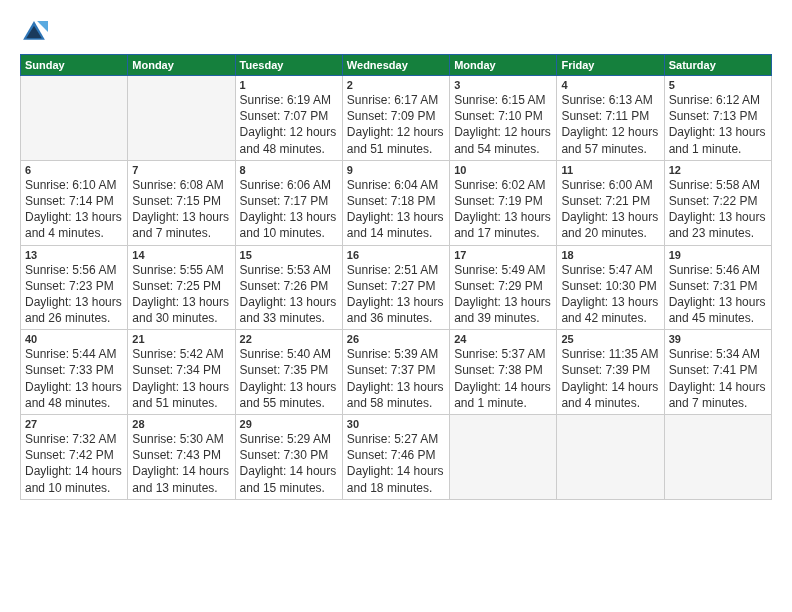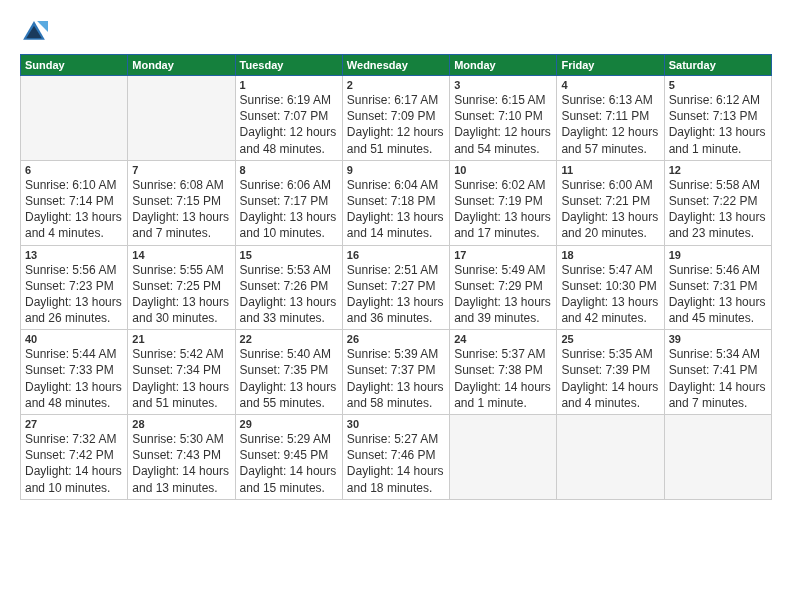--- a/index.html
+++ b/index.html
@@ -298,21 +298,21 @@
           </td>
           <td>
             <span class="day-number">24</span>
             <div class="day-info">Sunrise: 5:37 AM
 Sunset: 7:38 PM
 Daylight: 14 hours
 and 1 minute.</div>
           </td>
           <td>
             <span class="day-number">25</span>
-            <div class="day-info">Sunrise: 5:35 AM
+            <div class="day-info">Sunrise: 11:35 AM
 Sunset: 7:39 PM
 Daylight: 14 hours
 and 4 minutes.</div>
           </td>
           <td>
             <span class="day-number">39</span>
             <div class="day-info">Sunrise: 5:34 AM
 Sunset: 7:41 PM
 Daylight: 14 hours
 and 7 minutes.</div>
@@ -329,21 +329,21 @@
           <td>
             <span class="day-number">28</span>
             <div class="day-info">Sunrise: 5:30 AM
 Sunset: 7:43 PM
 Daylight: 14 hours
 and 13 minutes.</div>
           </td>
           <td>
             <span class="day-number">29</span>
             <div class="day-info">Sunrise: 5:29 AM
-Sunset: 9:45 PM
+Sunset: 7:30 PM
 Daylight: 14 hours
 and 15 minutes.</div>
           </td>
           <td>
             <span class="day-number">30</span>
             <div class="day-info">Sunrise: 5:27 AM
 Sunset: 7:46 PM
 Daylight: 14 hours
 and 18 minutes.</div>
           </td>

